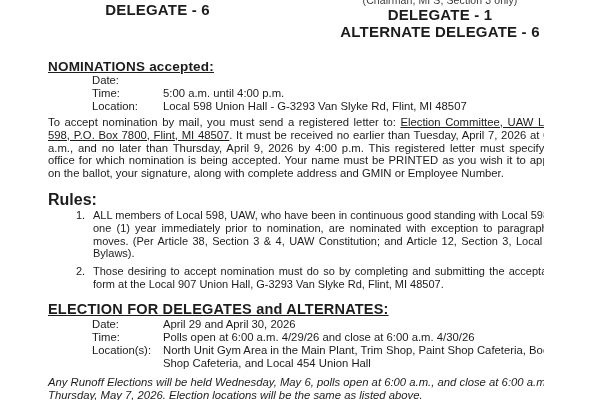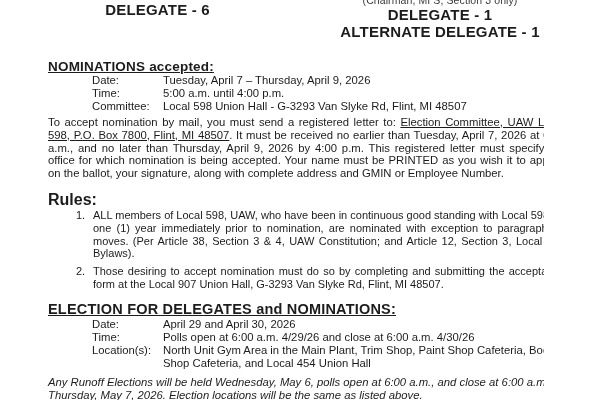--- a/index.html
+++ b/index.html
@@ -94,54 +94,53 @@
 
 <div class="page">
 
   <div class="office-col left">
     <div>DELEGATE - 6</div>
   </div>
 
   <div class="office-col right">
     <div class="clipped-note">(Chairman, MI S, Section 3 only)</div>
     <div>DELEGATE - 1</div>
-    <div>ALTERNATE DELEGATE - 1</div>
+    <div>ALTERNATE DELEGATE - 6</div>
   </div>
 
   <div class="content">
 
     <div class="sec-heading">NOMINATIONS accepted:</div>
 
     <div class="kv-row">
       <span class="kv-label">Date:</span>
-      <span class="kv-value">Tuesday, April 7 – Thursday, April 9, 2026</span>
     </div>
     <div class="kv-row">
       <span class="kv-label">Time:</span>
       <span class="kv-value">5:00 a.m. until 4:00 p.m.</span>
     </div>
     <div class="kv-row">
-      <span class="kv-label">Committee:</span>
+      <span class="kv-label">Location:</span>
       <span class="kv-value">Local 598 Union Hall - G-3293 Van Slyke Rd, Flint, MI 48507</span>
     </div>
 
     <div class="para"><span>To accept nomination </span><span class="ital">by mail</span><span>, you must send a registered letter to: </span><span class="addr">Election Committee, UAW Local 598, P.O. Box 7800, Flint, MI 48507</span><span>.  It must be received no earlier than Tuesday, April 7, 2026 at 6:00 a.m., and no later than Thursday, April 9, 2026 by 4:00 p.m. This registered letter must specify the office for which nomination is being accepted.  Your name must be PRINTED as you wish it to appear on the ballot, your signature, along with complete address and GMIN or Employee Number.</span></div>
 
     <div class="rules-heading">Rules:</div>
 
     <div class="rule-item">
       <span class="rule-num">1.</span>
       <span class="rule-text">ALL members of Local 598, UAW, who have been in continuous good standing with Local 598 for one (1) year immediately prior to nomination, are nominated with exception to paragraph 96 moves. (Per Article 38, Section 3 &amp; 4, UAW Constitution; and Article 12, Section 3, Local 598 Bylaws).</span>
     </div>
     <div class="rule-item">
       <span class="rule-num">2.</span>
       <span class="rule-text">Those desiring to accept nomination must do so by completing and submitting the acceptance form at the Local 907 Union Hall, G-3293 Van Slyke Rd, Flint, MI 48507.</span>
     </div>
 
-    <div class="sec-heading big">ELECTION FOR DELEGATES and NOMINATIONS:</div>
+    <div class="sec-heading big">ELECTION FOR DELEGATES and ALTERNATES:</div>
 
     <div class="kv-row">
       <span class="kv-label">Date:</span>
       <span class="kv-value">April 29 and April 30, 2026</span>
     </div>
     <div class="kv-row">
       <span class="kv-label">Time:</span>
       <span class="kv-value">Polls open at 6:00 a.m. 4/29/26 and close at 6:00 a.m. 4/30/26</span>
     </div>
     <div class="kv-row">

